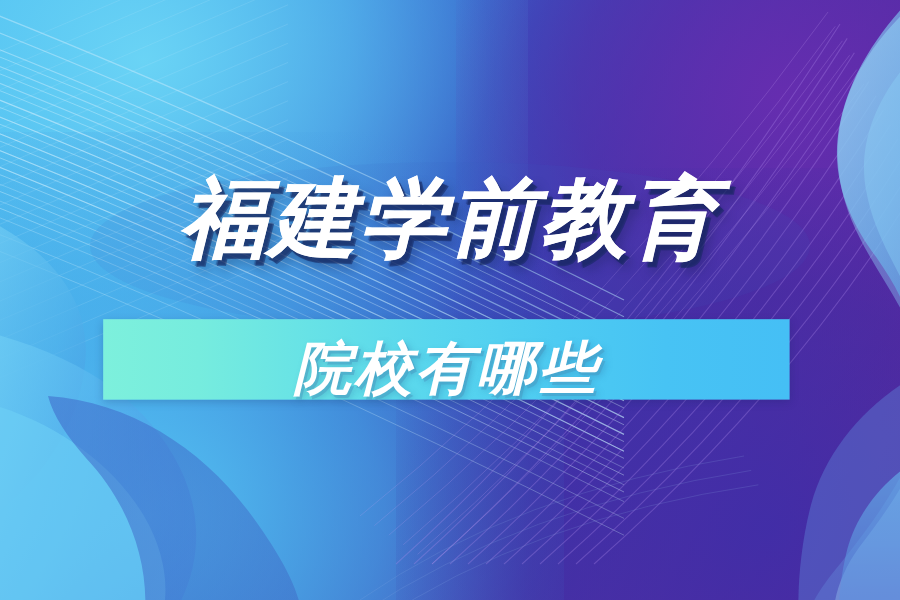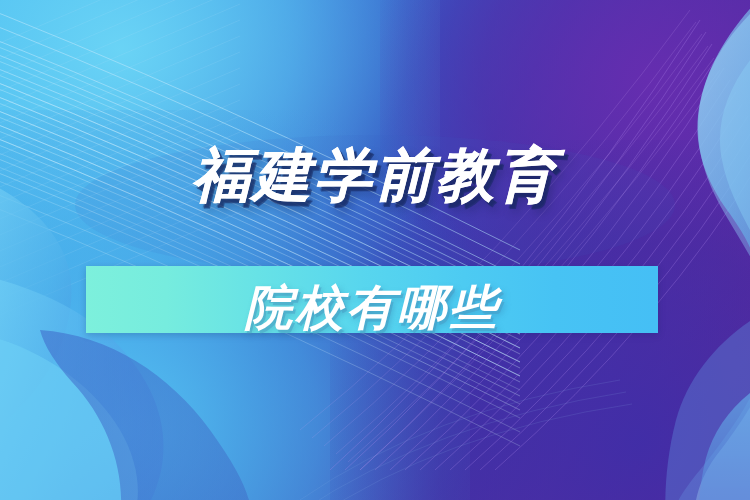--- a/index.html
+++ b/index.html
@@ -86,21 +86,21 @@
   
   .title-wrap {
     position: absolute;
     left: 0; right: 0;
     top: 146px;
     text-align: center;
     z-index: 40;
   }
   .main-title {
     display: inline-block;
-    font-size: 58px;
+    font-size: 72px;
     line-height: 1.02;
     font-weight: 700;
     font-style: italic;
     color: #ffffff;
     letter-spacing: 3px;
     white-space: nowrap;
     text-shadow:
       4px 5px 0 rgba(22,40,96,0.55),
       3px 4px 1px rgba(20,36,90,0.45),
       6px 8px 10px rgba(14,26,70,0.35);

